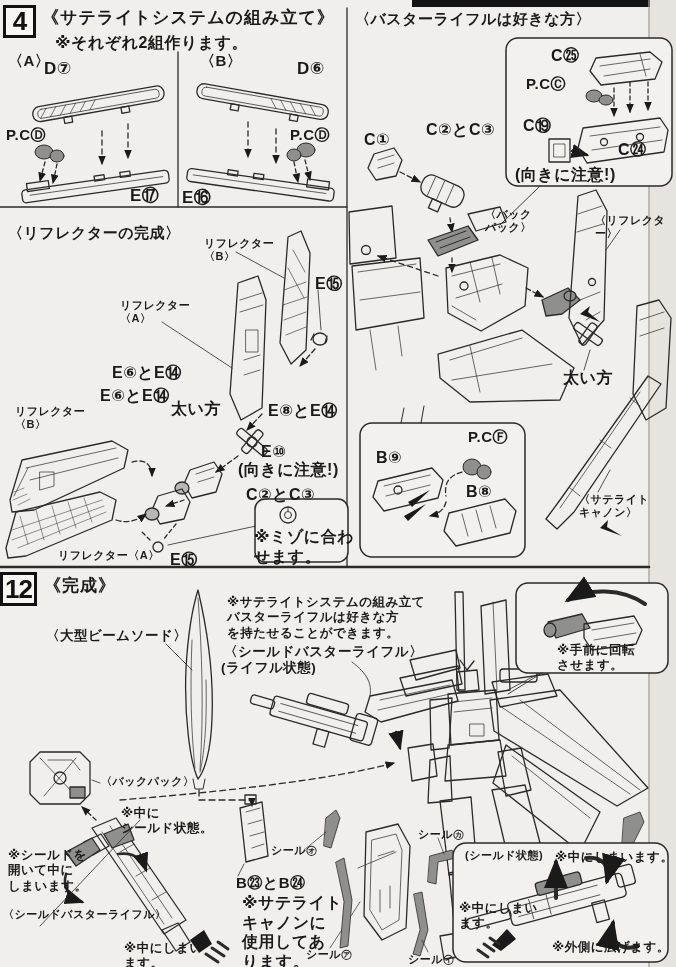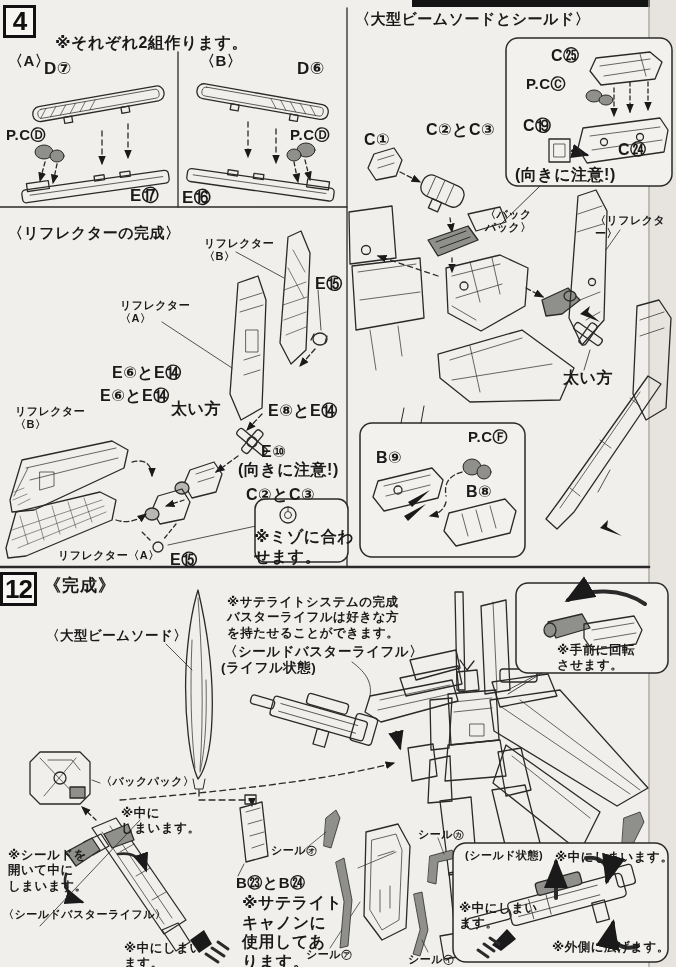--- a/index.html
+++ b/index.html
@@ -348,20 +348,21 @@
  <path d="M586,858 C602,856 611,866 607,881" stroke-width="4" fill="none" marker-end="url(#arr)"></path>
  <path d="M638,946 C620,952 609,941 613,923" stroke-width="4" fill="none" marker-end="url(#arr)"></path>
  <path d="M492,945 L507,929 L516,939 L501,951 Z" fill="#1a1a1a" stroke="none"></path>
  <path d="M478,950 l10,7 M484,944 l10,7 M490,938 l9,6" stroke-width="3"></path>
 </g>
 
 </g>
 </svg>
 
 <div class="num" style="left:3px;top:5px;width:33px;height:33px">4</div>
+<div class="lbl t17" style="left:42px;top:8px;letter-spacing:1px">《サテライトシステムの組み立て》</div>
 <div class="lbl t12" style="left:55px;top:33px">※それぞれ2組作ります。</div>
 
 <div class="lbl t15" style="left:8px;top:52px">〈A〉</div>
 <div class="lbl t17" style="left:44px;top:59px">D⑦</div>
 <div class="lbl t15" style="left:6px;top:126px">P.CⒹ</div>
 <div class="lbl t17" style="left:130px;top:186px">E⑰</div>
 
 <div class="lbl t15" style="left:200px;top:52px">〈B〉</div>
 <div class="lbl t17" style="left:297px;top:59px">D⑥</div>
 <div class="lbl t15" style="left:290px;top:126px">P.CⒹ</div>
@@ -380,49 +381,51 @@
 <div class="lbl t16" style="left:261px;top:442px">E⑩</div>
 <div class="lbl t12" style="left:238px;top:460px">(向きに注意!)</div>
 <div class="lbl t13" style="left:15px;top:405px">リフレクター
 〈B〉</div>
 <div class="lbl t16" style="left:246px;top:485px">C②とC③</div>
 <div class="lbl t12" style="left:254px;top:527px">※ミゾに合わ
 せます。</div>
 <div class="lbl t13" style="left:58px;top:549px">リフレクター〈A〉</div>
 <div class="lbl t16" style="left:170px;top:550px">E⑮</div>
 
-<div class="lbl t15" style="left:355px;top:10px">〈大型ビームソードとシールド〉</div>
+<div class="lbl t15" style="left:355px;top:10px">〈バスターライフルは好きな方〉</div>
 <div class="lbl t16" style="left:551px;top:46px">C㉕</div>
 <div class="lbl t15" style="left:526px;top:75px">P.CⒸ</div>
 <div class="lbl t16" style="left:523px;top:116px">C⑲</div>
 <div class="lbl t16" style="left:618px;top:140px">C㉔</div>
 <div class="lbl t12" style="left:515px;top:165px">(向きに注意!)</div>
 <div class="lbl t16" style="left:364px;top:130px">C①</div>
 <div class="lbl t16" style="left:426px;top:120px">C②とC③</div>
 <div class="lbl t13" style="left:485px;top:208px">〈バック
  パック〉</div>
 <div class="lbl t13" style="left:595px;top:214px">〈リフレクター〉</div>
 <div class="lbl t12" style="left:563px;top:368px">太い方</div>
 <div class="lbl t15" style="left:468px;top:428px">P.CⒻ</div>
 <div class="lbl t16" style="left:376px;top:448px">B⑨</div>
 <div class="lbl t16" style="left:466px;top:482px">B⑧</div>
+<div class="lbl t13" style="left:579px;top:493px">〈サテライト
+ キャノン〉</div>
 
 <div class="num" style="left:0px;top:572px;width:37px;height:34px">12</div>
 <div class="lbl t17" style="left:44px;top:576px;letter-spacing:1px">《完成》</div>
-<div class="lbl t125" style="left:227px;top:595px">※サテライトシステムの完成
+<div class="lbl t125" style="left:227px;top:595px">※サテライトシステムの組み立て
  バスターライフルは好きな方
  を持たせることができます。</div>
 <div class="lbl t135" style="left:46px;top:628px">〈大型ビームソード〉</div>
 <div class="lbl t135" style="left:224px;top:644px">〈シールドバスターライフル〉</div>
 <div class="lbl t135" style="left:221px;top:660px">(ライフル状態)</div>
 <div class="lbl t125" style="left:557px;top:643px">※手前に回転
  させます。</div>
 <div class="lbl t13" style="left:101px;top:775px">〈バックパック〉</div>
 <div class="lbl t125" style="left:121px;top:806px">※中に
- しまいます。</div>
+ シールド状態。</div>
 <div class="lbl t125" style="left:8px;top:848px">※シールドを
  開いて中に
  しまいます。</div>
 <div class="lbl t13" style="left:3px;top:908px">〈シールドバスターライフル〉</div>
 <div class="lbl t125" style="left:124px;top:941px">※中にしまい
  ます。</div>
 <div class="lbl t13" style="left:271px;top:844px">シール㋔</div>
 <div class="lbl t15" style="left:236px;top:874px">B㉓とB㉔</div>
 <div class="lbl t12" style="left:242px;top:893px">※サテライト
  キャノンに

